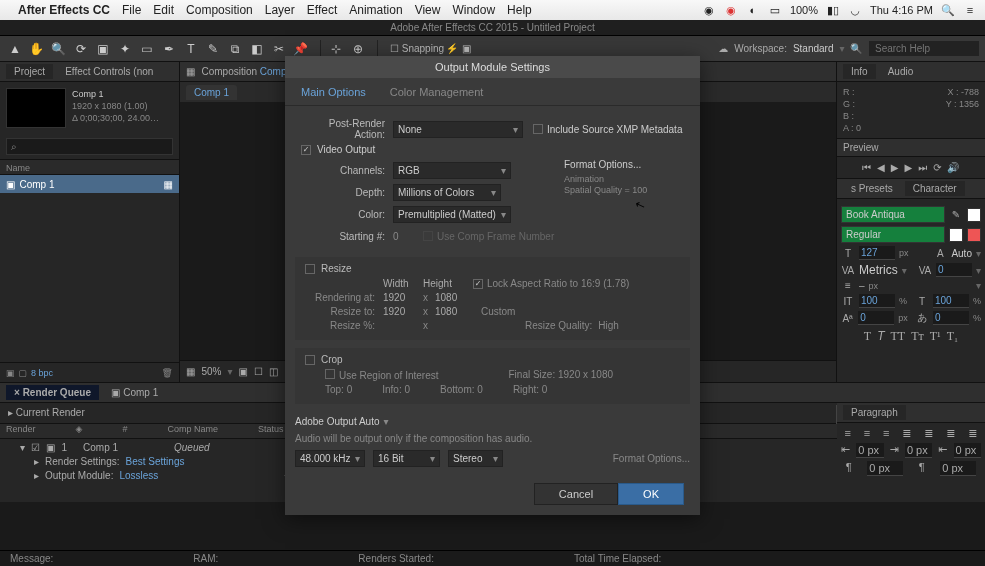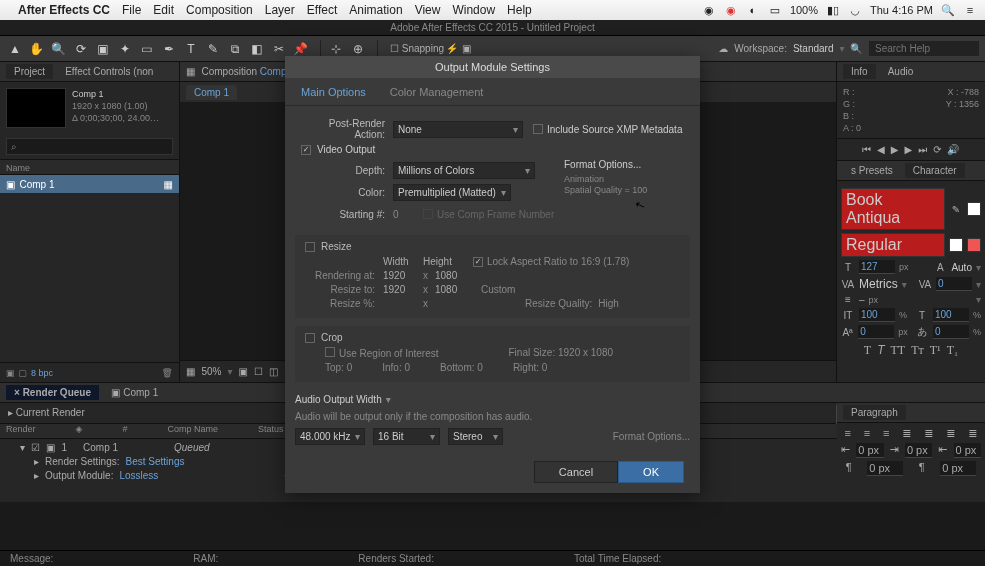--- a/index.html
+++ b/index.html
@@ -49,21 +49,21 @@
 
 
 .right-panels { width: 148px; background: #262626; display: flex; flex-direction: column; }
 .info-panel { padding: 4px 6px; font-size: 9px; color: #888; border-bottom: 1px solid #111; }
 .info-row { display: flex; justify-content: space-between; line-height: 12px; }
 .preview-header { height: 18px; background: #2f2f2f; font-size: 10px; padding: 0 6px; line-height: 18px; border-bottom: 1px solid #111; }
 .preview-ctrls { height: 22px; display: flex; align-items: center; justify-content: center; gap: 6px; border-bottom: 1px solid #111; }
 .preview-ctrls span { color: #aaa; font-size: 10px; cursor: pointer; }
 .char-panel { flex: 1; padding: 4px; font-size: 10px; }
 .char-row { display: flex; align-items: center; margin: 3px 0; gap: 4px; }
-.char-select { background: #b91c1c; border: 1px solid #333; color: #ccc; font-size: 16px; padding: 2px 4px; flex: 1; }
+.char-select { background: #15803d; border: 1px solid #333; color: #ccc; font-size: 10px; padding: 2px 4px; flex: 1; }
 .char-input { background: #1a1a1a; border: none; border-bottom: 1px solid #444; color: #6aa3d9; font-size: 10px; width: 36px; padding: 1px 2px; }
 .char-ico { width: 14px; color: #aaa; font-size: 10px; text-align: center; }
 .swatch { width: 14px; height: 14px; background: #fff; border: 1px solid #333; }
 .swatch2 { width: 14px; height: 14px; background: #e55; border: 1px solid #333; }
 .text-btns { display: flex; gap: 6px; margin-top: 4px; justify-content: center; }
 .text-btns span { font-family: serif; font-size: 12px; color: #aaa; }
 
 
 .render-section { height: 120px; background: #262626; border-top: 1px solid #111; display: flex; flex-direction: column; }
 .rq-header { height: 20px; background: #2f2f2f; display: flex; align-items: center; padding: 0 6px; font-size: 10px; color: #aaa; border-bottom: 1px solid #111; }
@@ -246,20 +246,21 @@
         </div>
       <div class="info-row">
           <span>B :</span>
           <span></span>
         </div>
       <div class="info-row">
           <span>A : 0</span>
           <span></span>
         </div>
     </div>
+    <div class="preview-header">Preview</div>
     <div class="preview-ctrls">
       <span>⏮</span>
       <span>◀</span>
       <span>▶</span>
       <span>▶</span>
       <span>⏭</span>
       <span>⟳</span>
       <span>🔊</span>
     </div>
     <div class="panel-header">
@@ -428,22 +429,26 @@
       </div>
     </div>
 
     <div class="section-hdr">
       <span class="chk on"></span>
       <span>Video Output</span>
     </div>
     <div style="display:flex">
       <div style="flex:1">
         <div class="form-row">
+          <span class="form-label">Channels:</span>
+          <div class="form-select" style="width:118px">RGB</div>
+        </div>
+        <div class="form-row">
           <span class="form-label">Depth:</span>
-          <div class="form-select" style="width:142px">Millions of Colors</div>
+          <div class="form-select" style="width:108px">Millions of Colors</div>
         </div>
         <div class="form-row">
           <span class="form-label">Color:</span>
           <div class="form-select" style="width:118px">Premultiplied (Matted)</div>
         </div>
         <div class="form-row">
           <span class="form-label">Starting #:</span>
           <span style="color:#888;width:20px">0</span>
           <div class="form-check-wrap" style="color:#666">
             <span class="chk" style="border-color:#444"></span>
@@ -506,21 +511,21 @@
         <span><span>Top:</span> <span>0</span></span>
         <span><span>Info:</span> <span>0</span></span>
         <span><span>Bottom:</span> <span>0</span></span>
         <span><span>Right:</span> <span>0</span></span>
       </div>
     </div>
 
     <div class="audio-section" style="background:transparent;margin-top:12px;padding:0">
       <div class="audio-row">
         <span style="display:flex;align-items:center;gap:4px">
-            <span>Audio Output Width</span>
+            <span>Adobe Output Auto</span>
             <span style="color:#888">▾</span>
           </span>
       </div>
       <div class="audio-note">Audio will be output only if the composition has audio.</div>
       <div class="audio-row">
         <div class="audio-select">48.000 kHz</div>
         <div class="audio-select" style="width:67px">16 Bit</div>
         <div class="audio-select" style="width:55px">Stereo</div>
         <span style="flex:1"></span>
         <span class="format-opts" style="color:#888">Format Options...</span>

